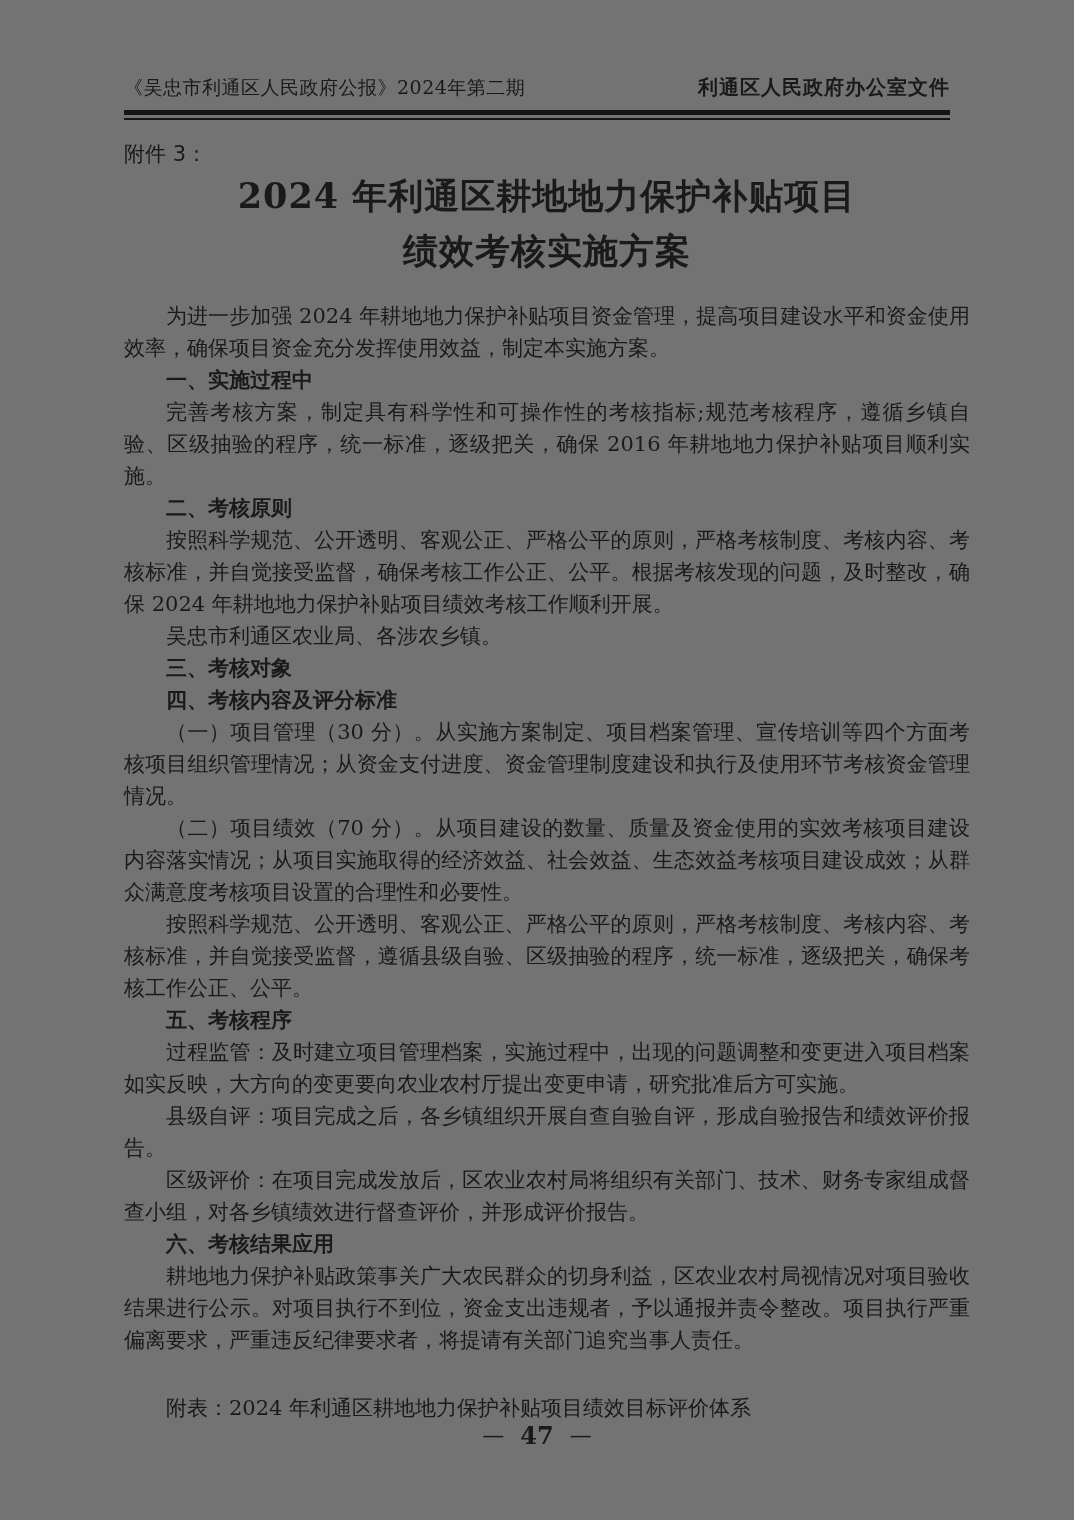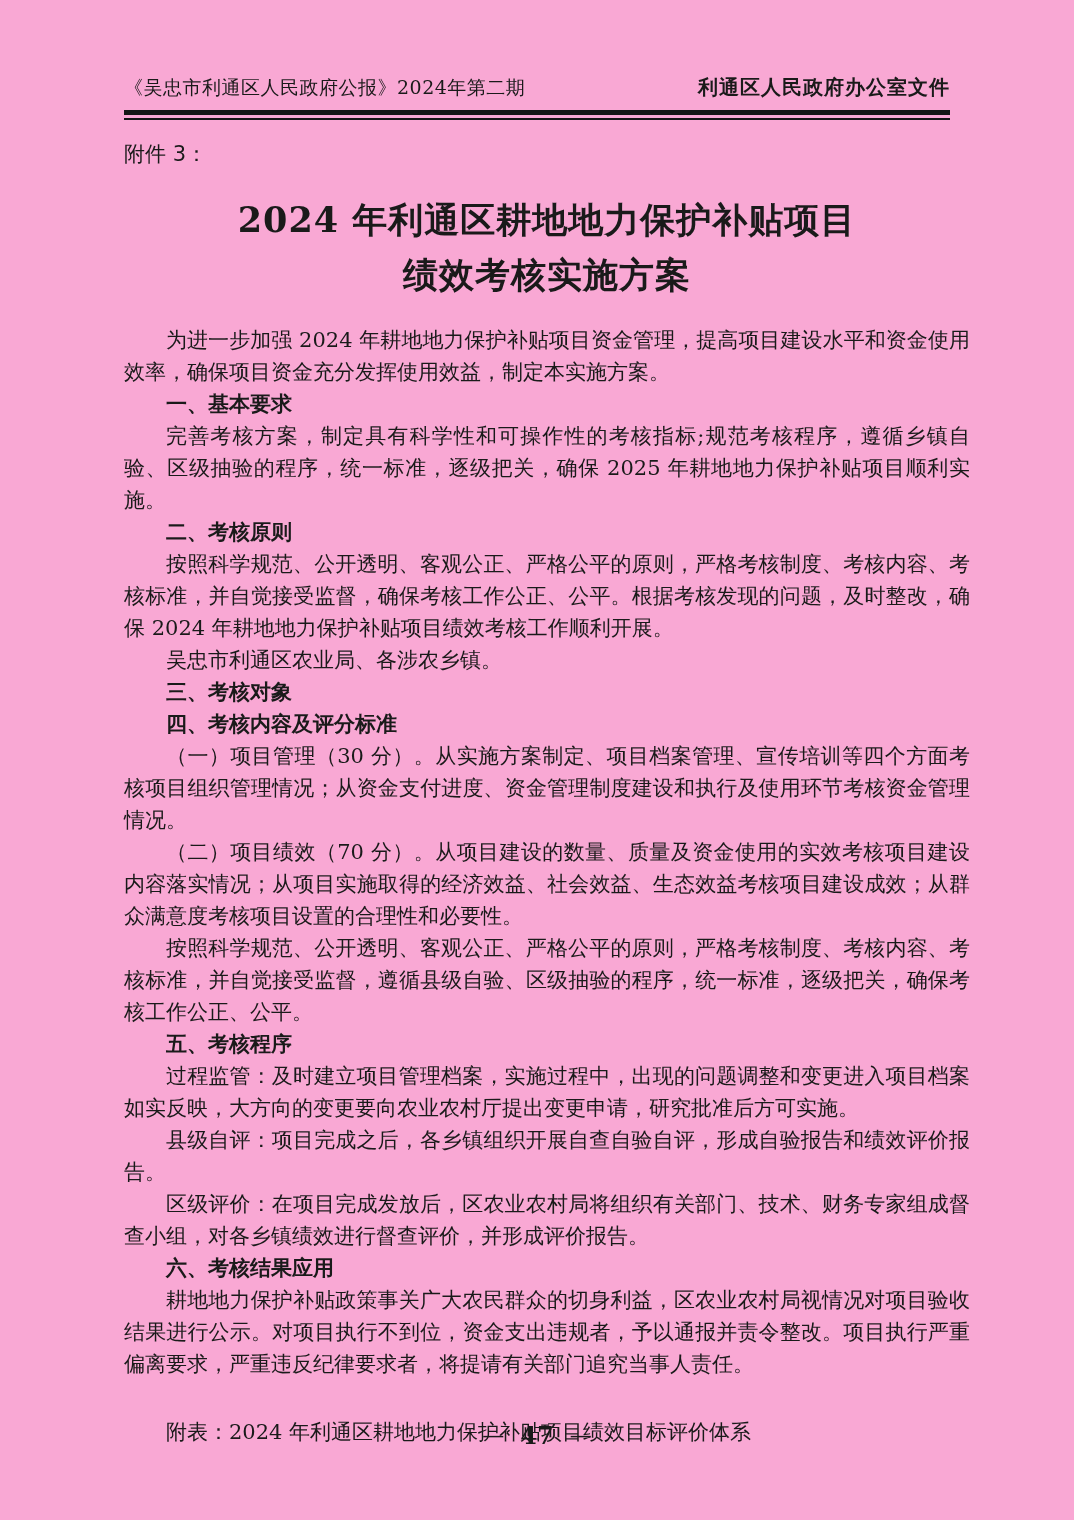--- a/index.html
+++ b/index.html
@@ -1,20 +1,20 @@
 <!DOCTYPE html>
 <html lang="zh"><head>
 <meta charset="utf-8">
 <style>
   html,body{margin:0;padding:0;background:#e8e8e8;}
   .page{
     position:relative;
     width:1074px;height:1520px;
     margin:0 auto;
-    background:#f9a8d4;
+    background:#737373;
     color:#1a1a1a;
     font-family:"DejaVu Serif", serif;
     overflow:hidden;
     box-sizing:border-box;
   }
   .content{
     box-sizing:border-box;
     padding:0 104px 0 124px;
   }
   .doc-header{
@@ -41,21 +41,20 @@
     border-top:5px solid #151515;
     border-bottom:2px solid #151515;
   }
   .attachment{
     margin-top:20px;
     font-family:"DejaVu Sans", sans-serif;
     font-weight:normal;
     font-size:21px;
   }
   .doc-title{
-    margin-top:24px;
     text-align:center;
     font-weight:bold;
     font-size:35px;
     line-height:55px;
     letter-spacing:1px;
   }
   .doc-body{
     margin-top:22px;
     font-size:21px;
     line-height:32px;
@@ -104,22 +103,22 @@
 
     <div class="attachment">附件 3：</div>
 
     <div class="doc-title">
       <div>2024 年利通区耕地地力保护补贴项目</div>
       <div>绩效考核实施方案</div>
     </div>
 
     <main class="doc-body">
         <p class="block body">为进一步加强 2024 年耕地地力保护补贴项目资金管理，提高项目建设水平和资金使用效率，确保项目资金充分发挥使用效益，制定本实施方案。</p>
-        <p class="block heading">一、基本要求</p>
-        <p class="block body">完善考核方案，制定具有科学性和可操作性的考核指标;规范考核程序，遵循乡镇自验、区级抽验的程序，统一标准，逐级把关，确保 2025 年耕地地力保护补贴项目顺利实施。</p>
+        <p class="block heading">一、实施过程中</p>
+        <p class="block body">完善考核方案，制定具有科学性和可操作性的考核指标;规范考核程序，遵循乡镇自验、区级抽验的程序，统一标准，逐级把关，确保 2016 年耕地地力保护补贴项目顺利实施。</p>
         <p class="block heading">二、考核原则</p>
         <p class="block body">按照科学规范、公开透明、客观公正、严格公平的原则，严格考核制度、考核内容、考核标准，并自觉接受监督，确保考核工作公正、公平。根据考核发现的问题，及时整改，确保 2024 年耕地地力保护补贴项目绩效考核工作顺利开展。</p>
         <p class="block body">吴忠市利通区农业局、各涉农乡镇。</p>
         <p class="block heading">三、考核对象</p>
         <p class="block heading">四、考核内容及评分标准</p>
         <p class="block body">（一）项目管理（30 分）。从实施方案制定、项目档案管理、宣传培训等四个方面考核项目组织管理情况；从资金支付进度、资金管理制度建设和执行及使用环节考核资金管理情况。</p>
         <p class="block body">（二）项目绩效（70 分）。从项目建设的数量、质量及资金使用的实效考核项目建设内容落实情况；从项目实施取得的经济效益、社会效益、生态效益考核项目建设成效；从群众满意度考核项目设置的合理性和必要性。</p>
         <p class="block body">按照科学规范、公开透明、客观公正、严格公平的原则，严格考核制度、考核内容、考核标准，并自觉接受监督，遵循县级自验、区级抽验的程序，统一标准，逐级把关，确保考核工作公正、公平。</p>
         <p class="block heading">五、考核程序</p>
         <p class="block body">过程监管：及时建立项目管理档案，实施过程中，出现的问题调整和变更进入项目档案如实反映，大方向的变更要向农业农村厅提出变更申请，研究批准后方可实施。</p>

